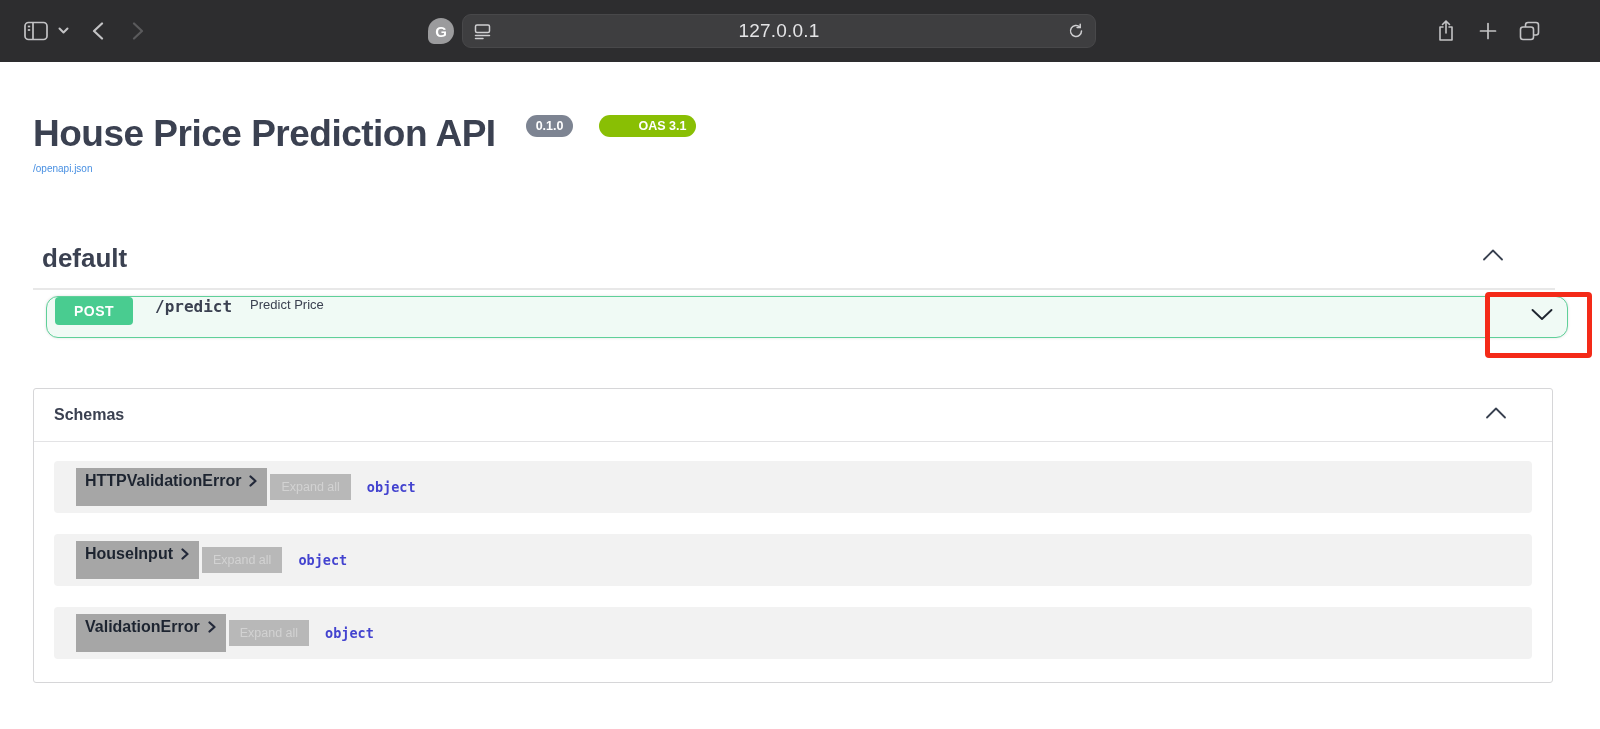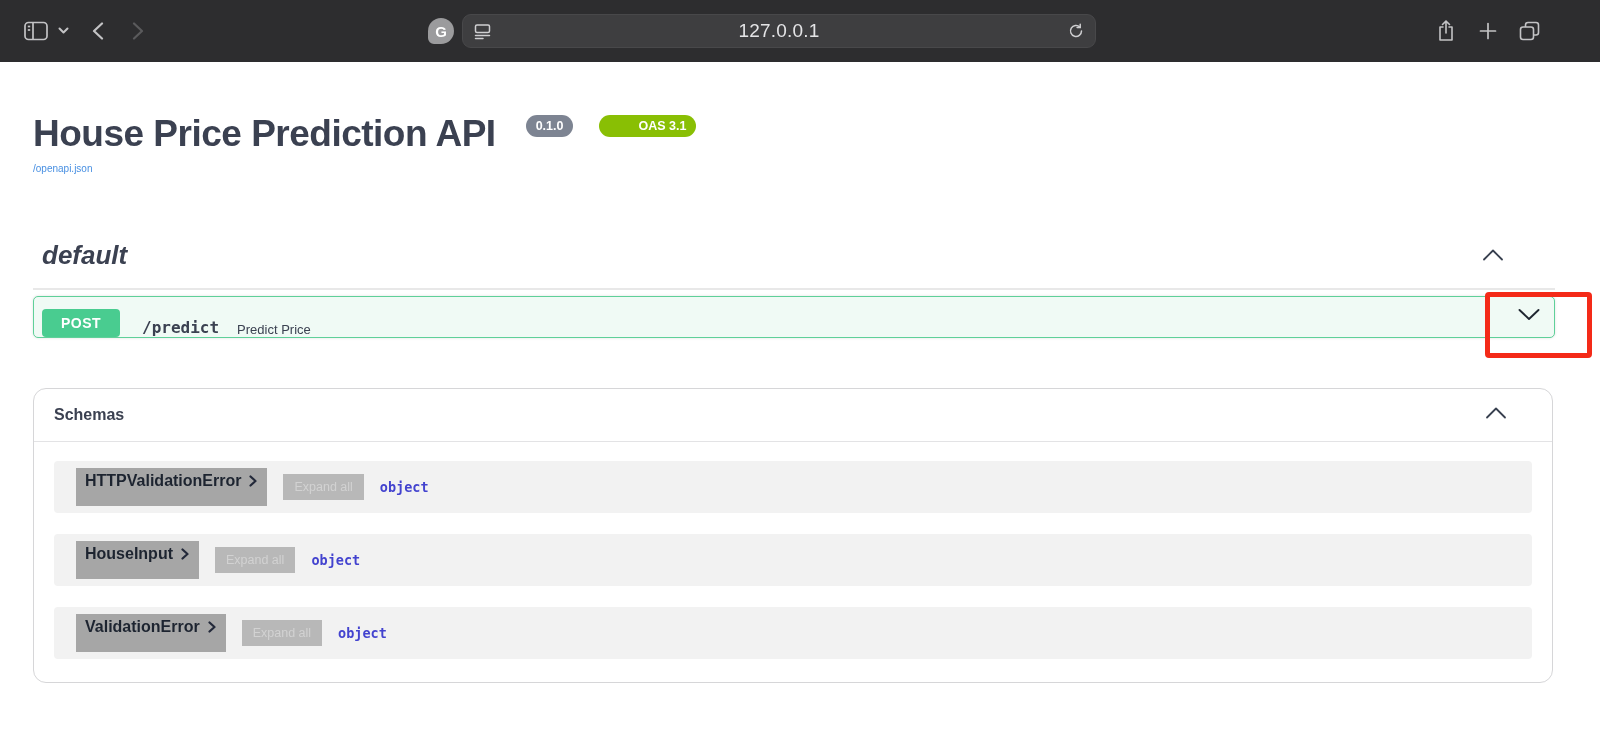--- a/index.html
+++ b/index.html
@@ -22,45 +22,45 @@
 
   
   .api-title-row { position:absolute; left:33px; top:112px; display:flex; align-items:flex-start;gap:18px; }
   .api-title { font-size:37px; font-weight:bold; color:#3b4151; letter-spacing:-.5px; line-height:44px; }
   .pill { display:inline-block; color:#fff; font-weight:bold; font-size:12.5px; padding:4px 10px; border-radius:20px; margin-top:3px; }
   .pill-version { background:#7d8492; margin-left:12px; }
   .pill-oas { background:#89bf04; margin-left:8px;padding-left:39px; }
   .spec-link { position:absolute; left:33px; top:163px; font-size:10px; color:#4990e2; text-decoration:none; }
 
   .tag-section { position:absolute; left:33px; top:240px; width:1522px; }
-  .tag-header { display:flex; align-items:flex-start; height:34px; padding-bottom:0; cursor:pointer;font-style:italic; }
+  .tag-header { display:flex; align-items:flex-end; height:34px; padding-bottom:0; cursor:pointer; }
   .tag-title { font-size:26px; font-weight:bold; color:#3b4151; margin-left:9px; }
   .tag-divider { margin-top:14px; height:2px; background:#e8e8e8; width:100%; }
   .tag-chevron { position:absolute; right:50px; top:8px; color:#38404f; }
 
-  .opblock { position:absolute; left:33px; top:296px; width:1522px; height:42px; background:#f0faf5;
-    border:1.5px solid #5fd099; border-radius:5px; box-shadow:0 0 3px rgba(0,0,0,.12); display:flex; align-items:flex-end; cursor:pointer; }
+  .opblock { position:absolute; left:46px; top:296px; width:1522px; height:42px; background:#f0faf5;
+    border:1.5px solid #5fd099; border-radius:12px; box-shadow:0 0 3px rgba(0,0,0,.12); display:flex; align-items:flex-start; cursor:pointer; }
   .opblock-method { margin-left:8px; background:#49cc90; color:#ffffff; font-weight:bold; font-size:14px;
     padding:6px 0; width:78px; text-align:center; border-radius:4px; letter-spacing:.5px; }
   .opblock-path { margin-left:22px; font-family:"DejaVu Sans Mono", monospace; font-weight:bold; font-size:16px; color:#3b4151; }
   .opblock-summary { margin-left:18px; font-size:13px; color:#3b4151; }
   .opblock-chevron { position:absolute; right:12px; top:10px; color:#1f2630; }
 
   
   .schemas-card { position:absolute; left:33px; top:388px; width:1520px; height:295px; background:#fff;
-    border:1px solid #d6d6d8; border-radius:13px; }
+    border:1px solid #d6d6d8; border-radius:3px; }
   .schemas-header { position:relative; height:53px; border-bottom:1px solid #e3e3e5; display:flex; align-items:center; cursor:pointer; }
   .schemas-title { margin-left:20px; font-size:16px; font-weight:bold; color:#3b4151; }
   .schemas-chevron { position:absolute; right:44px; top:17px; color:#38404f; }
   .schemas-body { padding:19px 20px 0 20px; }
   .model-row { height:52px; border-radius:4px; background:#f2f2f2; display:flex; align-items:center; padding-left:22px; margin-bottom:21px; }
   .model-name-box { display:flex; align-items:center; background:#a6a6a6; padding:4px 10px 16px 9px; cursor:pointer; }
   .model-name { font-size:16px; font-weight:bold; color:#1d2430; }
   .model-arrow { margin-left:8px; color:#23293a; display:flex; }
-  .expand-all { margin-left:16px; background:#b8b8b8; color:#d2d2d2; font-size:12.5px; padding:6px 11px; border:none; cursor:pointer; }
+  .expand-all { margin-left:3px; background:#b8b8b8; color:#d2d2d2; font-size:12.5px; padding:6px 11px; border:none; cursor:pointer; }
   .model-type { margin-left:16px; font-family:"DejaVu Sans Mono", monospace; font-weight:bold; font-size:13.5px; color:#4343cf; }
 
   
   .annotation-box { position:absolute; left:1485px; top:292px; width:107px; height:66px;
     border:5px solid #f42a18; border-radius:4px; background:transparent; pointer-events:none; z-index:50; }
 </style>
 </head>
 <body>
 
 <div class="page">

